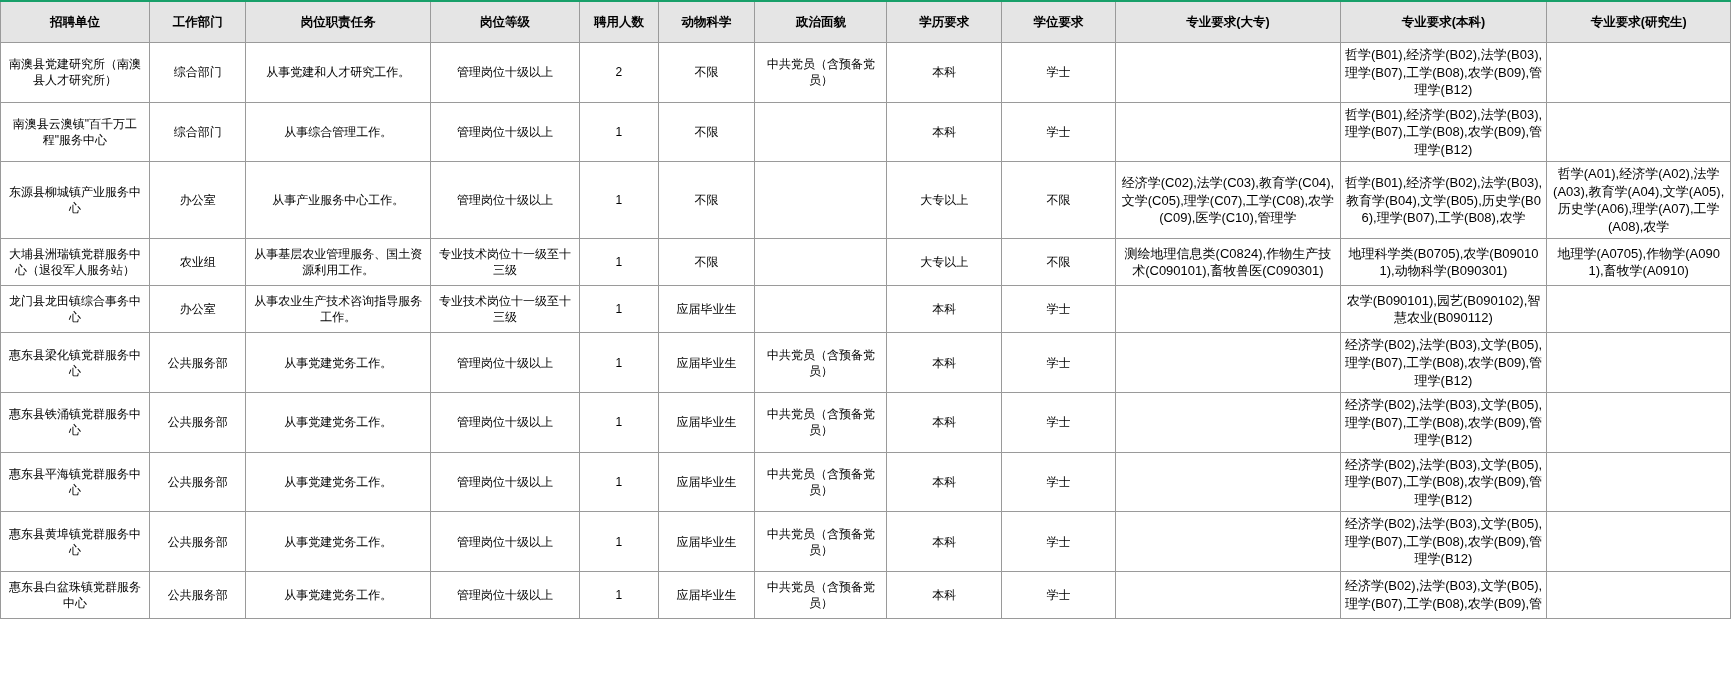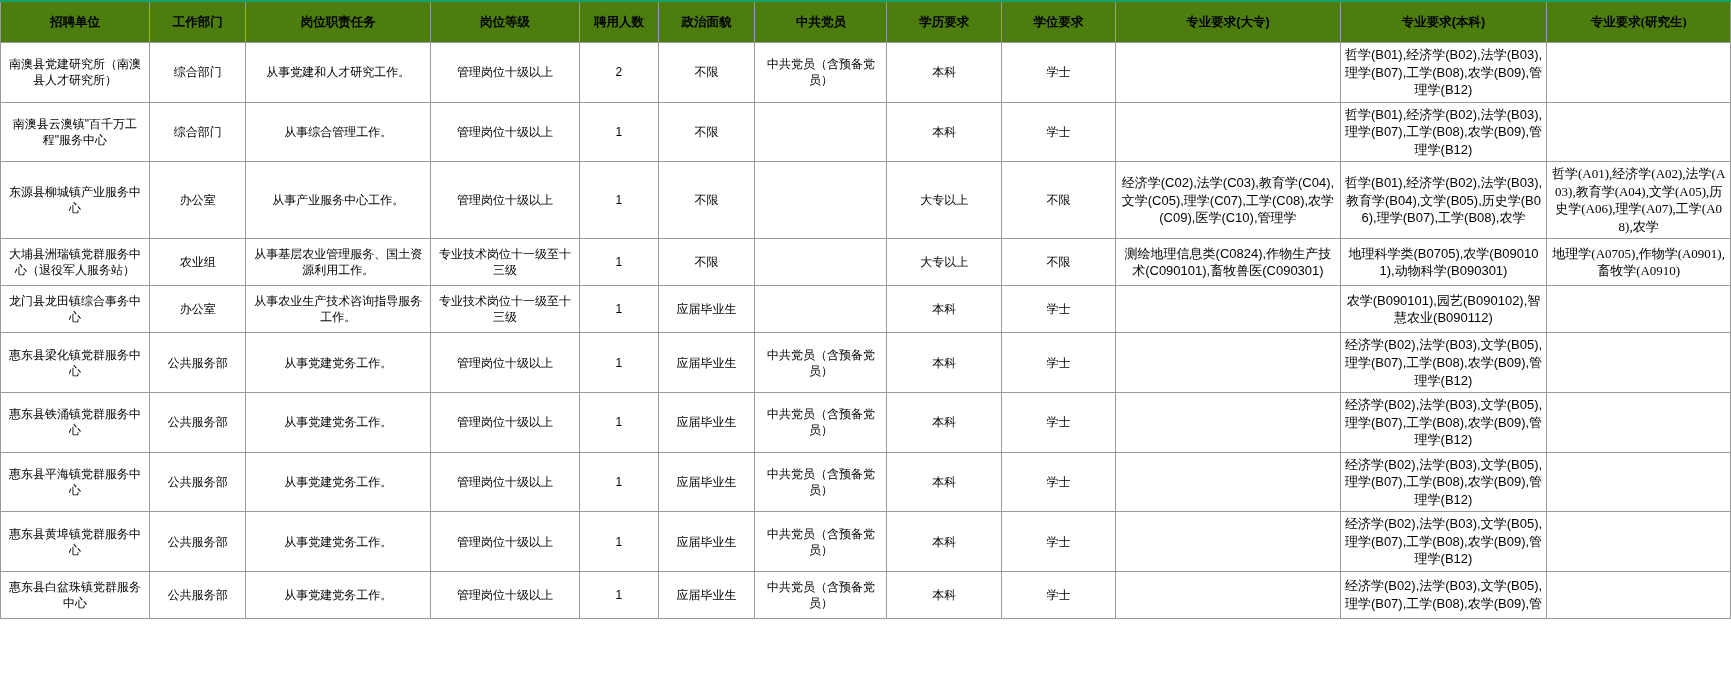--- a/index.html
+++ b/index.html
@@ -21,21 +21,21 @@
   #recruit-table th,
   #recruit-table td {
     border: 1px solid #9a9a9a;
     padding: 3px 4px;
     text-align: center;
     vertical-align: middle;
     line-height: 1.35;
     word-break: break-all;
   }
   #recruit-table thead th {
-    background: #4d7c0f;
+    background: #e5e5e5;
     font-weight: bold;
     font-size: 12.5px;
     height: 34px;
     border-top: 2px solid #18a06a;
     border-bottom: 1px solid #9a9a9a;
   }
   #recruit-table tbody td {
     background: #ffffff;
     height: 40px;
   }
@@ -43,36 +43,36 @@
   .c1 { width: 83px; }
   .c2 { width: 167px; }
   .c3 { width: 133px; }
   .c4 { width: 66px; }
   .c5 { width: 83px; }
   .c6 { width: 117px; }
   .c7 { width: 100px; }
   .c8 { width: 100px; margin-left: 16px; }
   .c9 { width: 205px; }
   .c10 { width: 188px; }
-  .c11 { width: 166px; font-family: Liberation Serif, serif; }
+  .c11 { width: 166px; }
   .small { font-size: 13px; }
 </style>
 </head>
 <body>
 
 <table id="recruit-table">
   <thead>
     <tr>
       <th class="c0">招聘单位</th>
       <th class="c1">工作部门</th>
       <th class="c2">岗位职责任务</th>
       <th class="c3">岗位等级</th>
       <th class="c4">聘用人数</th>
-      <th class="c5">政治面貌</th>
-      <th class="c6">中共党员</th>
+      <th class="c5">动物科学</th>
+      <th class="c6">政治面貌</th>
       <th class="c7">学历要求</th>
       <th class="c8">学位要求</th>
       <th class="c9">专业要求(大专)</th>
       <th class="c10">专业要求(本科)</th>
       <th class="c11">专业要求(研究生)</th>
     </tr>
   </thead>
   <tbody id="table-body">
       <tr>
         <td class="c0">南澳县党建研究所（南澳县人才研究所）</td>

